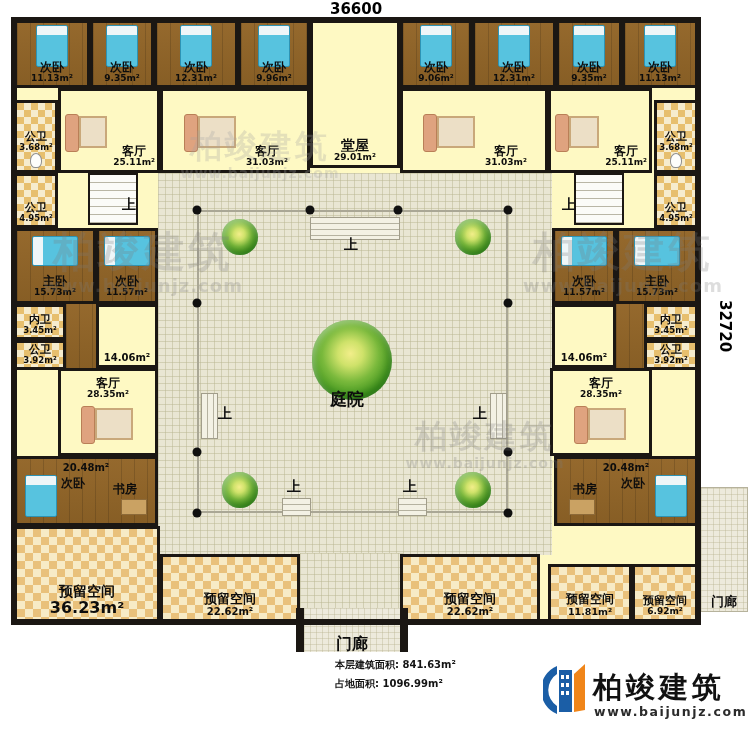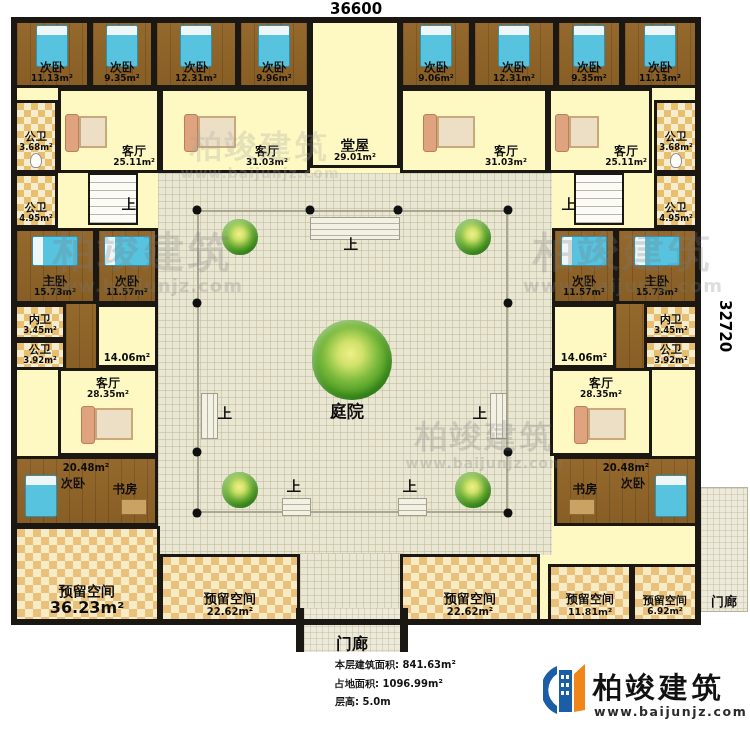--- a/index.html
+++ b/index.html
@@ -117,21 +117,21 @@
   <span class="up" style="left:403px;top:478px;">上</span>
   <span class="up" style="left:122px;top:196px;">上</span>
   <span class="up" style="left:562px;top:196px;">上</span>
 
   <div class="tree" style="left:312px;top:320px;width:80px;height:80px;"></div>
   <div class="tree" style="left:222px;top:219px;width:36px;height:36px;"></div>
   <div class="tree" style="left:455px;top:219px;width:36px;height:36px;"></div>
   <div class="tree" style="left:222px;top:472px;width:36px;height:36px;"></div>
   <div class="tree" style="left:455px;top:472px;width:36px;height:36px;"></div>
 
-  <span class="freelbl" style="left:330px;top:400px;font-size:17px;">庭院</span>
+  <span class="freelbl" style="left:330px;top:388px;font-size:17px;">庭院</span>
 
   <div class="room wood" style="left:14px;top:20px;width:76px;height:68px;">
     <span class="bed v"></span>
     <span class="lbl" style="position:absolute;bottom:1px;left:0;right:0;">
         <b>次卧</b>
         <i>11.13m²</i>
       </span>
   </div>
   <div class="room wood" style="left:90px;top:20px;width:64px;height:68px;">
     <span class="bed v"></span>
@@ -405,21 +405,20 @@
   </div>
   <div class="wm small3" style="left:150px;top:128px;width:220px;color:rgba(160,160,160,.28);">
     <span class="big">柏竣建筑</span>
     <span class="url">www.baijunjz.com</span>
   </div>
 
   <div class="titleblock">
     <div class="stats">
       <div class="row"><span>本层建筑面积:</span> <span>841.63m²</span></div>
       <div class="row"><span>占地面积:</span> <span>1096.99m²</span></div>
-      <div class="row"><span>层高:</span> <span>5.0m</span></div>
     </div>
     <div class="logo">
       <svg width="44" height="60" viewBox="0 0 44 60">
         <path d="M14 6 A26 26 0 0 0 14 54 L14 46 A19 19 0 0 1 14 14 Z" fill="#1b5ea6"></path>
         <rect x="16" y="10" width="13" height="42" fill="#1b5ea6"></rect>
         <rect x="18" y="15" width="3" height="4" fill="#fff"></rect>
           <rect x="23" y="15" width="3" height="4" fill="#fff"></rect>
         <rect x="18" y="23" width="3" height="4" fill="#fff"></rect>
           <rect x="23" y="23" width="3" height="4" fill="#fff"></rect>
         <rect x="18" y="31" width="3" height="4" fill="#fff"></rect>

